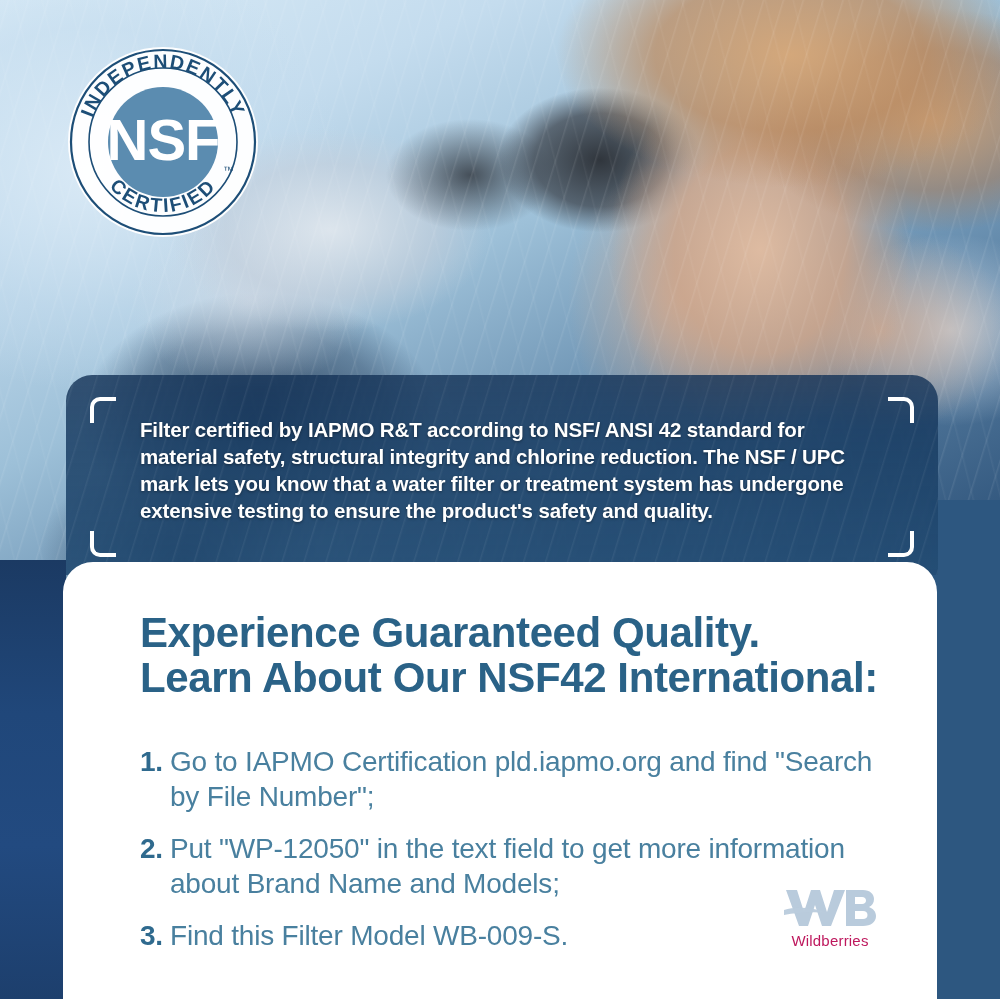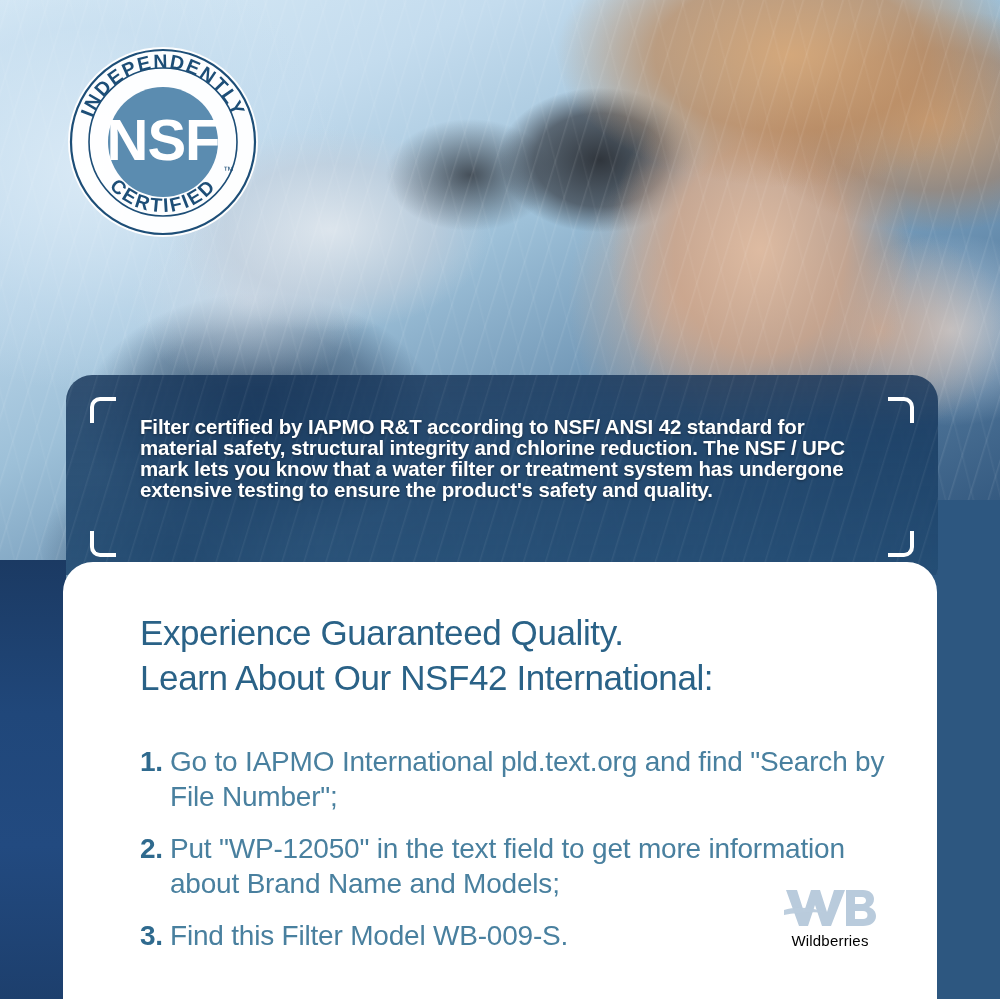--- a/index.html
+++ b/index.html
@@ -106,42 +106,42 @@
   .bracket.tl{ left:24px;  top:22px;  border-right:none; border-bottom:none; border-radius:10px 0 0 0; }
   .bracket.tr{ right:24px; top:22px;  border-left:none;  border-bottom:none; border-radius:0 10px 0 0; }
   .bracket.bl{ left:24px;  bottom:18px; border-right:none; border-top:none;  border-radius:0 0 0 10px; }
   .bracket.br{ right:24px; bottom:18px; border-left:none;  border-top:none;  border-radius:0 0 10px 0; }
 
   .info-text{
     position:absolute;
     left:74px; top:41px; width:740px;
     color:#ffffff;
     font-size:20.5px;
-    line-height:21px;
+    line-height:27px;
     font-weight:700;
     letter-spacing:-.15px;
     text-shadow:0 1px 3px rgba(0,0,0,.42);
   }
 
   
   .white-card{
     position:absolute;
     left:63px; top:562px; width:874px; height:437px;
     background:#ffffff;
     border-radius:30px 30px 0 0;
     overflow:hidden;
   }
 
   .card-heading{
     position:absolute;
     left:77px; top:48px; width:740px;
     color:#2a6287;
-    font-size:35px;
+    font-size:42px;
     line-height:45px;
-    font-weight:400;
+    font-weight:700;
     letter-spacing:-.4px;
   }
   .card-heading .hl{ display:block; }
 
   .steps{
     position:absolute;
     left:77px; top:182px; width:760px;
     list-style:none;
   }
   .step{
@@ -169,21 +169,21 @@
     right:48px; bottom:50px;
     width:118px;
     text-align:center;
     opacity:1;
   }
   .wb-mark svg{ display:block; margin:0 auto; }
   .wb-name{
     margin-top:2px;
     font-size:15px;
     font-weight:400;
-    color:#000000;
+    color:#be185d;
     letter-spacing:.2px;
   }
 
   
   .nsf-badge{
     position:absolute;
     left:63px; top:42px;
     width:200px; height:200px;
   }
   .nsf-badge svg{ display:block; width:200px; height:200px; }
@@ -232,21 +232,21 @@
   <div class="white-card">
 
     <div class="card-heading">
       <span class="hl">Experience Guaranteed Quality.</span>
       <span class="hl">Learn About Our NSF42 International:</span>
     </div>
 
     <ol class="steps">
       <li class="step">
         <span class="step-num">1.</span>
-        <span class="step-text">Go to IAPMO International pld.text.org and find "Search by File Number";</span>
+        <span class="step-text">Go to IAPMO Certification pld.iapmo.org and find "Search by File Number";</span>
       </li>
       <li class="step">
         <span class="step-num">2.</span>
         <span class="step-text">Put "WP-12050" in the text field to get more information about Brand Name and Models;</span>
       </li>
       <li class="step">
         <span class="step-num">3.</span>
         <span class="step-text">Find this Filter Model WB-009-S.</span>
       </li>
     </ol>

